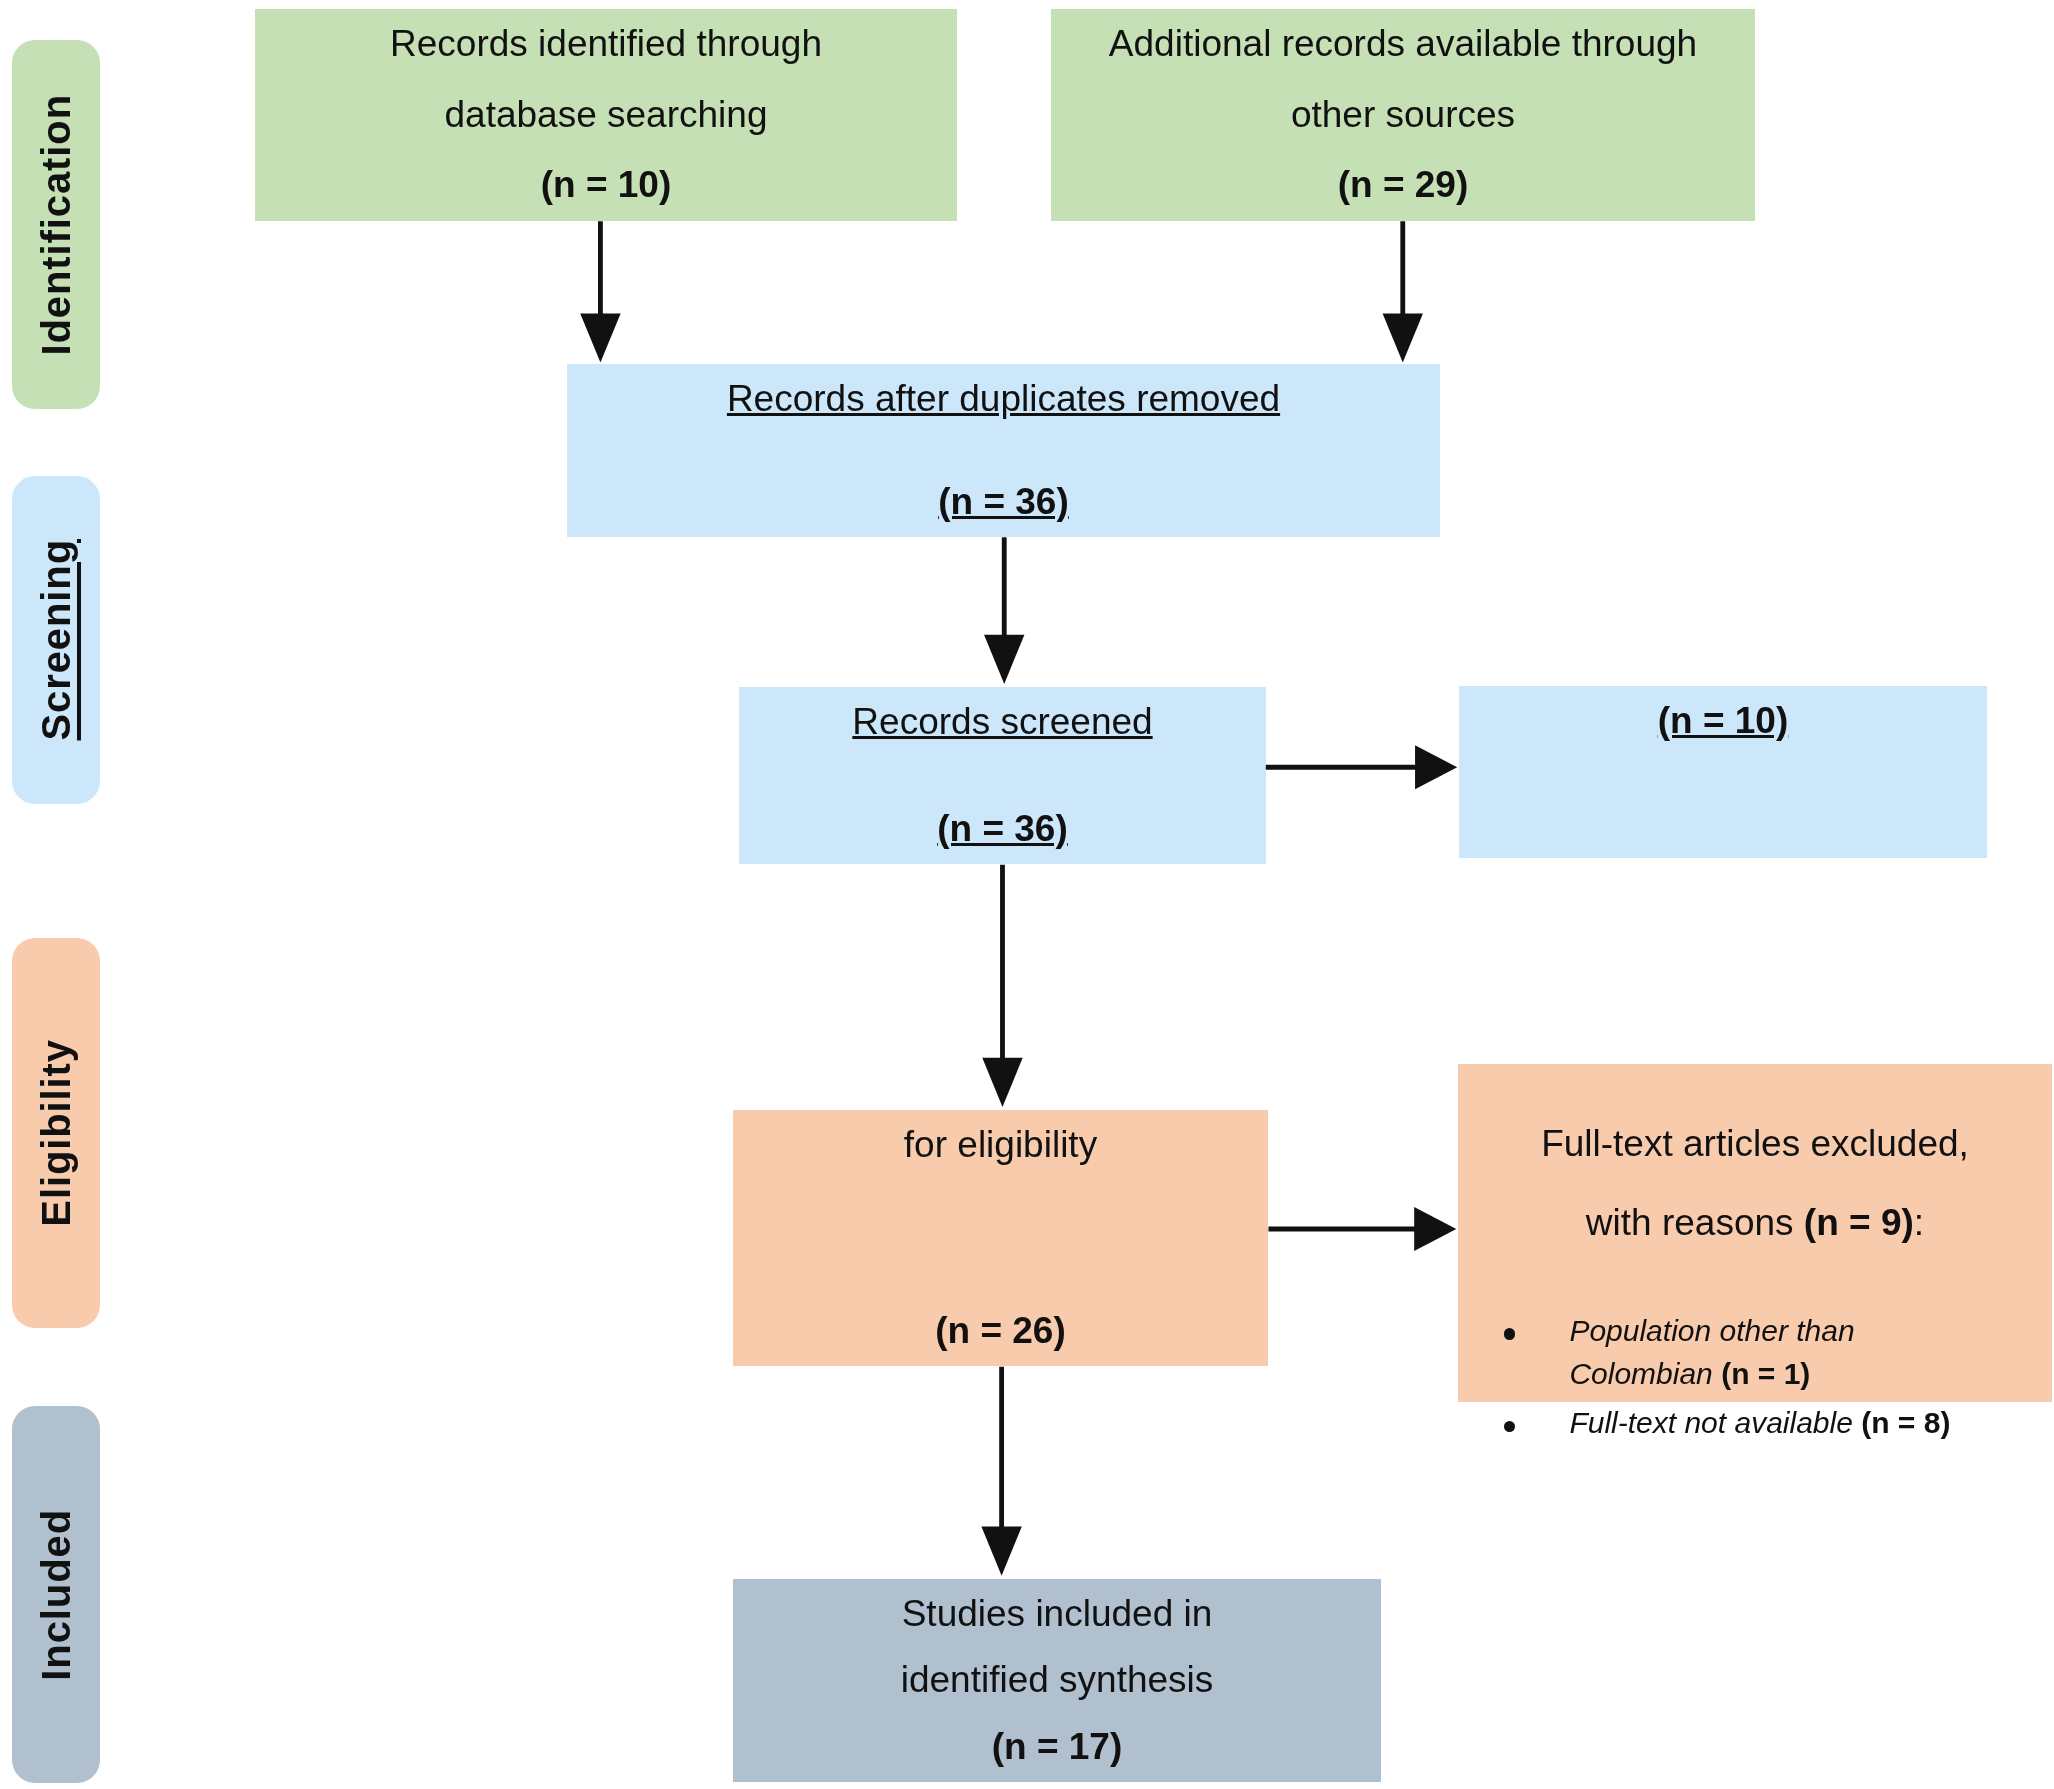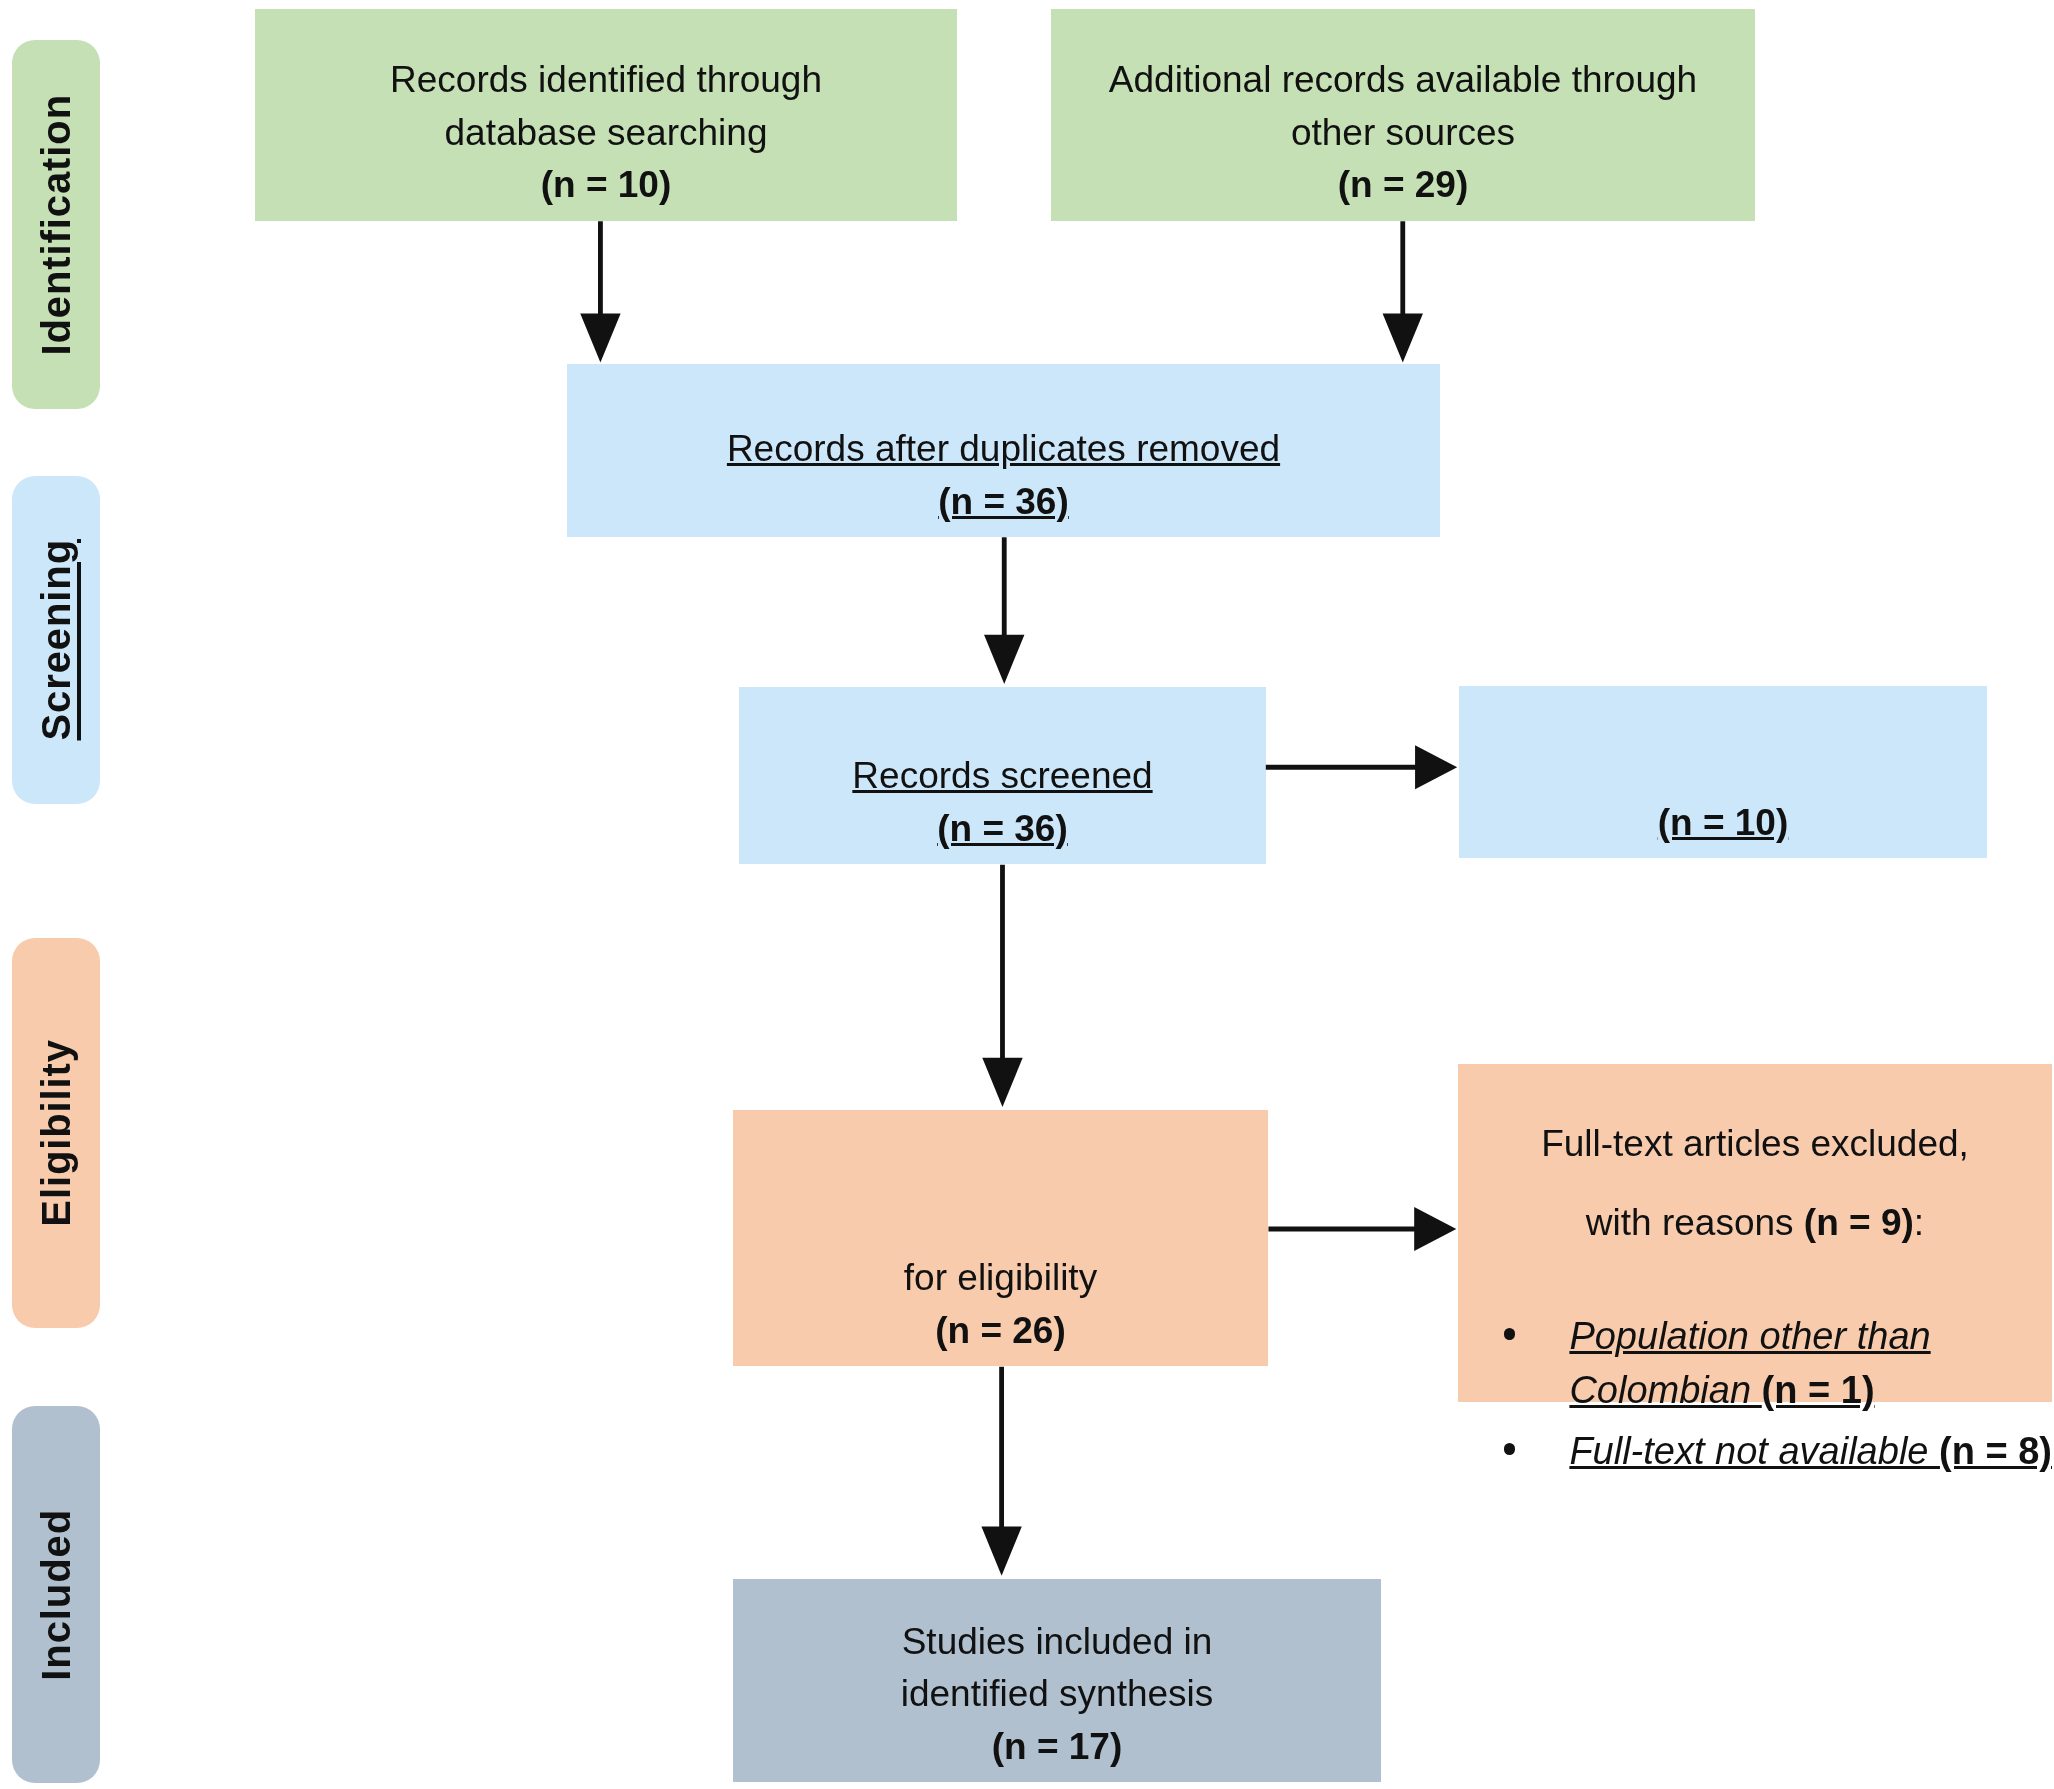--- a/index.html
+++ b/index.html
@@ -20,35 +20,35 @@
     font-weight:bold;font-size:40px;letter-spacing:0.9px;white-space:nowrap;
   }
   .fill-green{background:var(--green);}
   .fill-blue{background:var(--blue);text-decoration:underline;}
   .fill-orange{background:var(--orange);}
   .fill-gray{background:var(--gray);}
 
   
   .box{
     position:absolute;box-sizing:border-box;padding:8.8px 16px;
-    display:flex;flex-direction:column;align-items:center;justify-content:flex-end;
+    display:flex;flex-direction:column;align-items:center;justify-content:space-between;
     text-align:center;
   }
   .line{font-size:37px;line-height:1.42;}
   .bold{font-weight:bold;}
 
   
   .box.reasons-box{justify-content:flex-start;padding-top:54px;gap:26px;}
   .reasons{list-style:none;margin:35px 0 0 0;padding:0;align-self:stretch;text-align:left;}
   .reasons li{display:flex;align-items:flex-start;padding-left:30px;margin-bottom:7px;}
   .reasons .dot{
     flex:0 0 auto;width:11.4px;height:11.4px;border-radius:50%;background:#111;
     margin-top:18.4px;margin-right:54px;
   }
-  .reasons .itext{font-size:38px;line-height:1.42;text-decoration:underline;}
+  .reasons .itext{font-size:30px;line-height:1.42;}
   .reasons .itext i{font-style:italic;}
   .reasons .itext b{font-style:normal;font-weight:bold;}
   .itext.w1{display:inline-block;width:413px;}
   .itext.w2{display:inline-block;white-space:nowrap;}
 
   
   svg.arrows{position:absolute;left:0;top:0;pointer-events:none;}
   .arrow-line{stroke:var(--arrow);stroke-width:5.5;fill:none;}
   .arrow-head{fill:var(--arrow);stroke:none;}
 </style>

